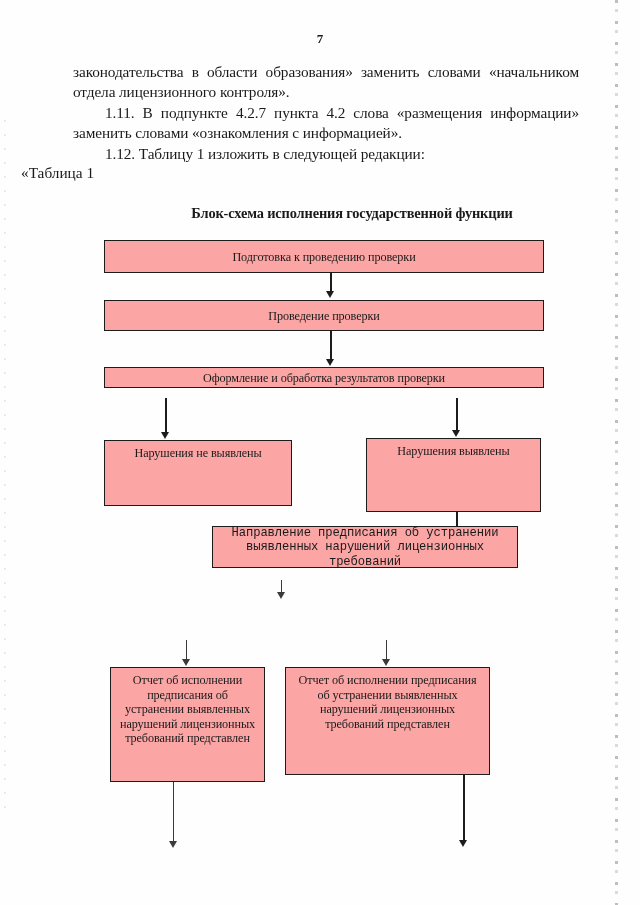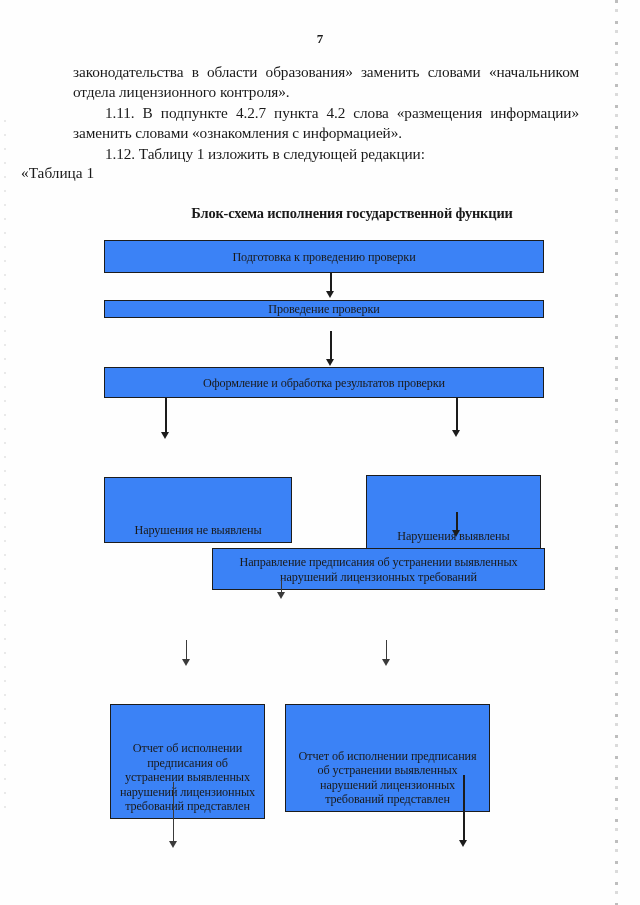--- a/index.html
+++ b/index.html
@@ -106,30 +106,30 @@
     line-height: 18px;
     font-weight: bold;
     letter-spacing: -0.15px;
     padding-left: 32px;
   }
 
   .node {
     position: absolute;
     box-sizing: border-box;
     border: 1.4px solid #1c1c1c;
-    background: #3b82f6;
+    background: #fca5a5;
     display: flex;
     justify-content: center;
     font-size: 12.2px;
     line-height: 14.6px;
     text-align: center;
     letter-spacing: -0.1px;
     padding: 5px 6px 4px 6px;
   }
-  .node.vtop    { align-items: flex-end; margin-top: 37px; }
+  .node.vtop    { align-items: flex-start; }
   .node.vcenter { align-items: center; }
   .node span { display: block; width: 100%; }
 
   
   .conn {
     position: absolute;
     background: #1c1c1c;
     width: 1.6px;
   }
   .conn.thin { width: 1.2px; background: #3a3a3a; }
@@ -162,48 +162,48 @@
   <div class="table-caption">«Таблица 1</div>
 
   <div class="chart-title">Блок-схема исполнения государственной функции</div>
 
   <div class="node vcenter" style="left:104px; top:240px; width:440px; height:33px;">
     <span>Подготовка к проведению проверки</span>
   </div>
   <div class="conn" style="left:330px; top:273px; height:20px;"></div>
   <div class="arrowhead" style="left:326px; top:291px;"></div>
 
-  <div class="node vcenter" style="left:104px; top:300px; width:440px; height:18px;">
+  <div class="node vcenter" style="left:104px; top:300px; width:440px; height:31px;">
     <span>Проведение проверки</span>
   </div>
   <div class="conn" style="left:330px; top:331px; height:30px;"></div>
   <div class="arrowhead" style="left:326px; top:359px;"></div>
 
-  <div class="node vcenter" style="left:104px; top:367px; width:440px; height:31px;">
+  <div class="node vcenter" style="left:104px; top:367px; width:440px; height:21px;">
     <span>Оформление и обработка результатов проверки</span>
   </div>
 
   <div class="conn" style="left:165px; top:398px; height:36px;"></div>
   <div class="arrowhead" style="left:161px; top:432px;"></div>
 
   <div class="conn" style="left:456px; top:398px; height:34px;"></div>
   <div class="arrowhead" style="left:452px; top:430px;"></div>
 
   <div class="node vtop" style="left:104px; top:440px; width:188px; height:66px;">
     <span>Нарушения не выявлены</span>
   </div>
 
   <div class="node vtop" style="left:366px; top:438px; width:175px; height:74px;">
     <span>Нарушения выявлены</span>
   </div>
 
   <div class="conn" style="left:456px; top:512px; height:20px;"></div>
   <div class="arrowhead" style="left:452px; top:530px;"></div>
 
-  <div class="node vcenter" style="left:212px; top:548px; width:333px; height:42px;">
+  <div class="node vcenter" style="left:212px; top:526px; width:306px; height:42px;font-family:Liberation Mono, monospace;">
     <span>Направление предписания об устранении выявленных нарушений лицензионных требований</span>
   </div>
 
   <div class="conn thin" style="left:281px; top:580px; height:15px;"></div>
   <div class="arrowhead thin" style="left:277px; top:592px;"></div>
 
 
   <div class="conn thin" style="left:186px; top:640px; height:22px;"></div>
   <div class="arrowhead thin" style="left:182px; top:659px;"></div>
 

